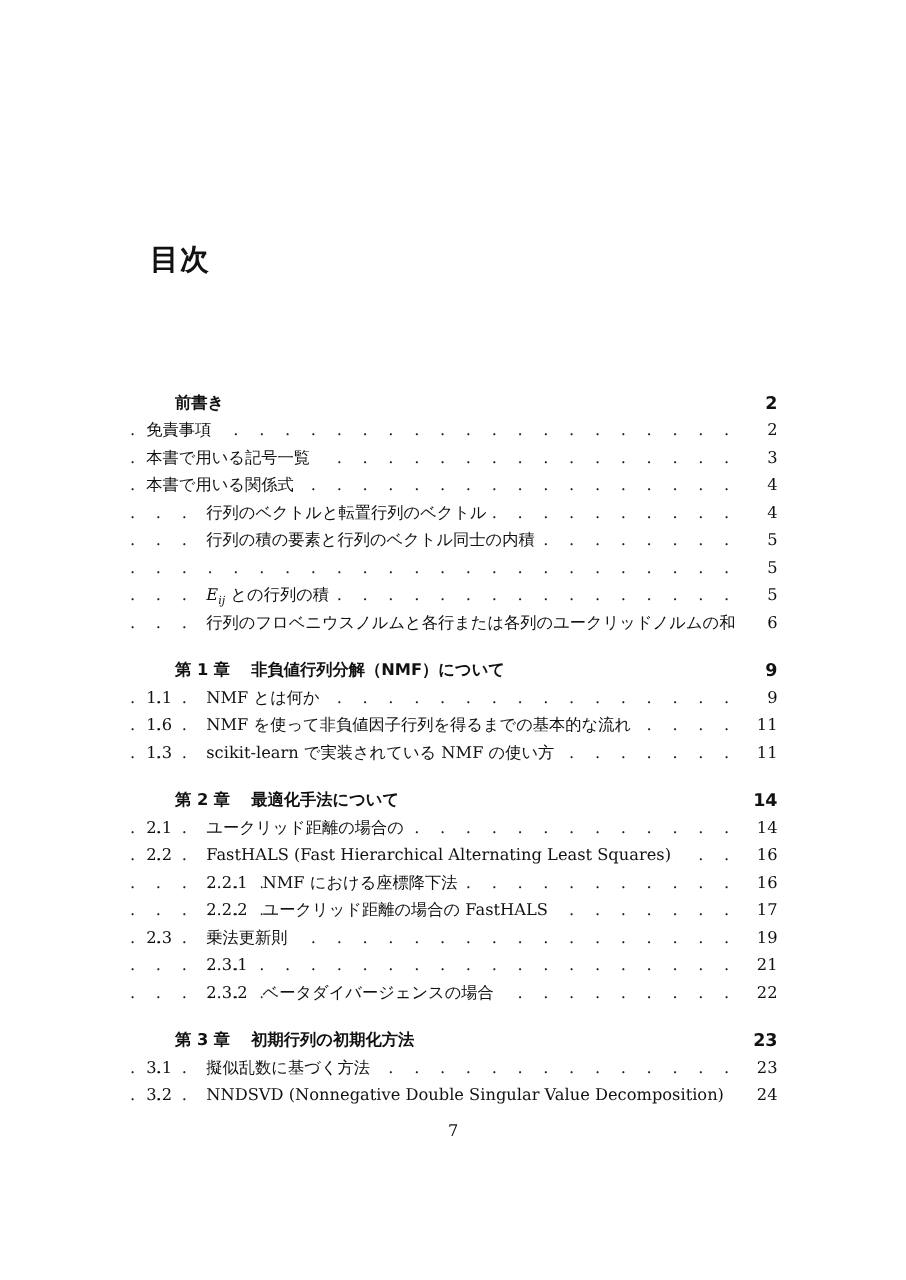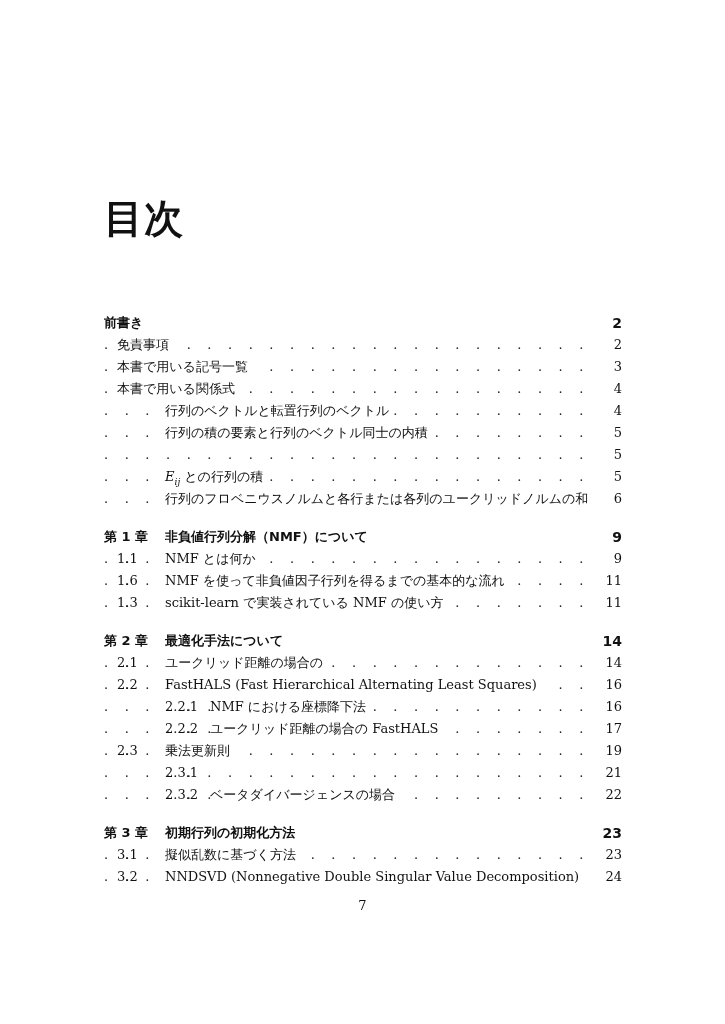--- a/index.html
+++ b/index.html
@@ -1,34 +1,34 @@
 <!DOCTYPE html>
 <html><head>
 <meta charset="utf-8">
 <style>
   html, body { margin: 0; padding: 0; background: #ffffff; }
   body { width: 725px; height: 1024px; position: relative; overflow: hidden; color: #111; }
   .title {
-    position: absolute; left: 104px; top: 192px;
-    font-family: Liberation Serif, serif; font-weight: bold; font-size: 39px; letter-spacing: 1px;
+    position: absolute; left: 120px; top: 192px;
+    font-family: Liberation Serif, serif; font-weight: bold; font-size: 23px; letter-spacing: 1px;
   }
   .toc { position: absolute; left: 104px; top: 312px; width: 518px; }
   .row {
     position: relative; height: 22px; line-height: 22px;
     font-family: "DejaVu Serif", serif; font-size: 13px; display: flex; align-items: baseline;
   }
   .row .num { position: absolute; top: 0; white-space: nowrap; }
   .row .label { position: absolute; top: 0; white-space: nowrap; background: #fff; padding-right: 4px; }
   .row .dots {
     position: absolute; top: 0; right: 30px; left: 0; overflow: hidden; white-space: nowrap;
     text-align: right; letter-spacing: 6.2px; color: #222; z-index: 0;
   }
   .row .label, .row .num { z-index: 1; }
   .row .page { position: absolute; top: 0; right: 0; text-align: right; white-space: nowrap; }
-  .chapter { font-family: "DejaVu Sans", sans-serif; font-weight: bold; font-size: 13px; }
+  .chapter { font-family: "DejaVu Sans", sans-serif; font-weight: bold; font-size: 13px; margin-left: 36px; }
   .chapter .page { font-size: 14px; }
   .gap { height: 16px; }
   .math { font-style: italic; }
   .footer-page {
     position: absolute; left: 0; width: 725px; top: 898px; text-align: center;
     font-family: "DejaVu Serif", serif; font-size: 13px;
   }
 </style>
 </head>
 <body>

